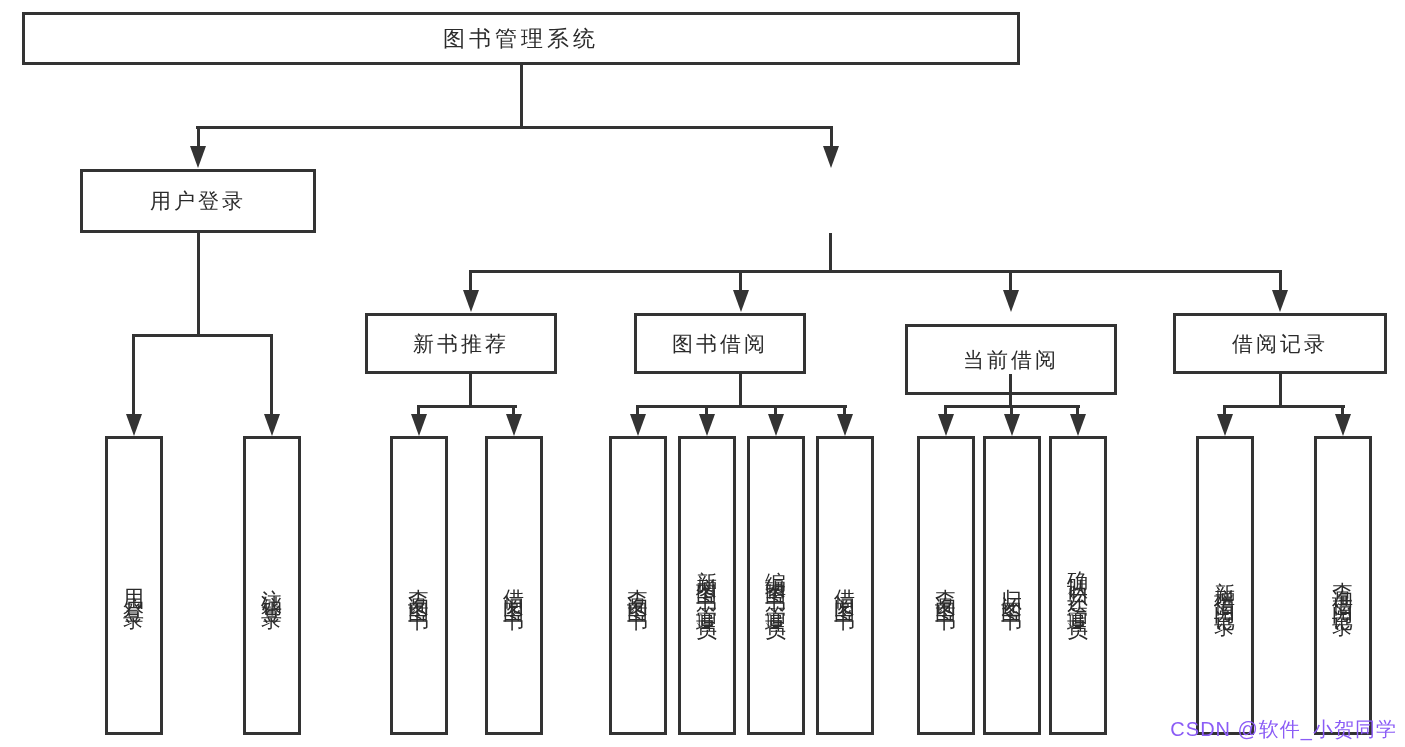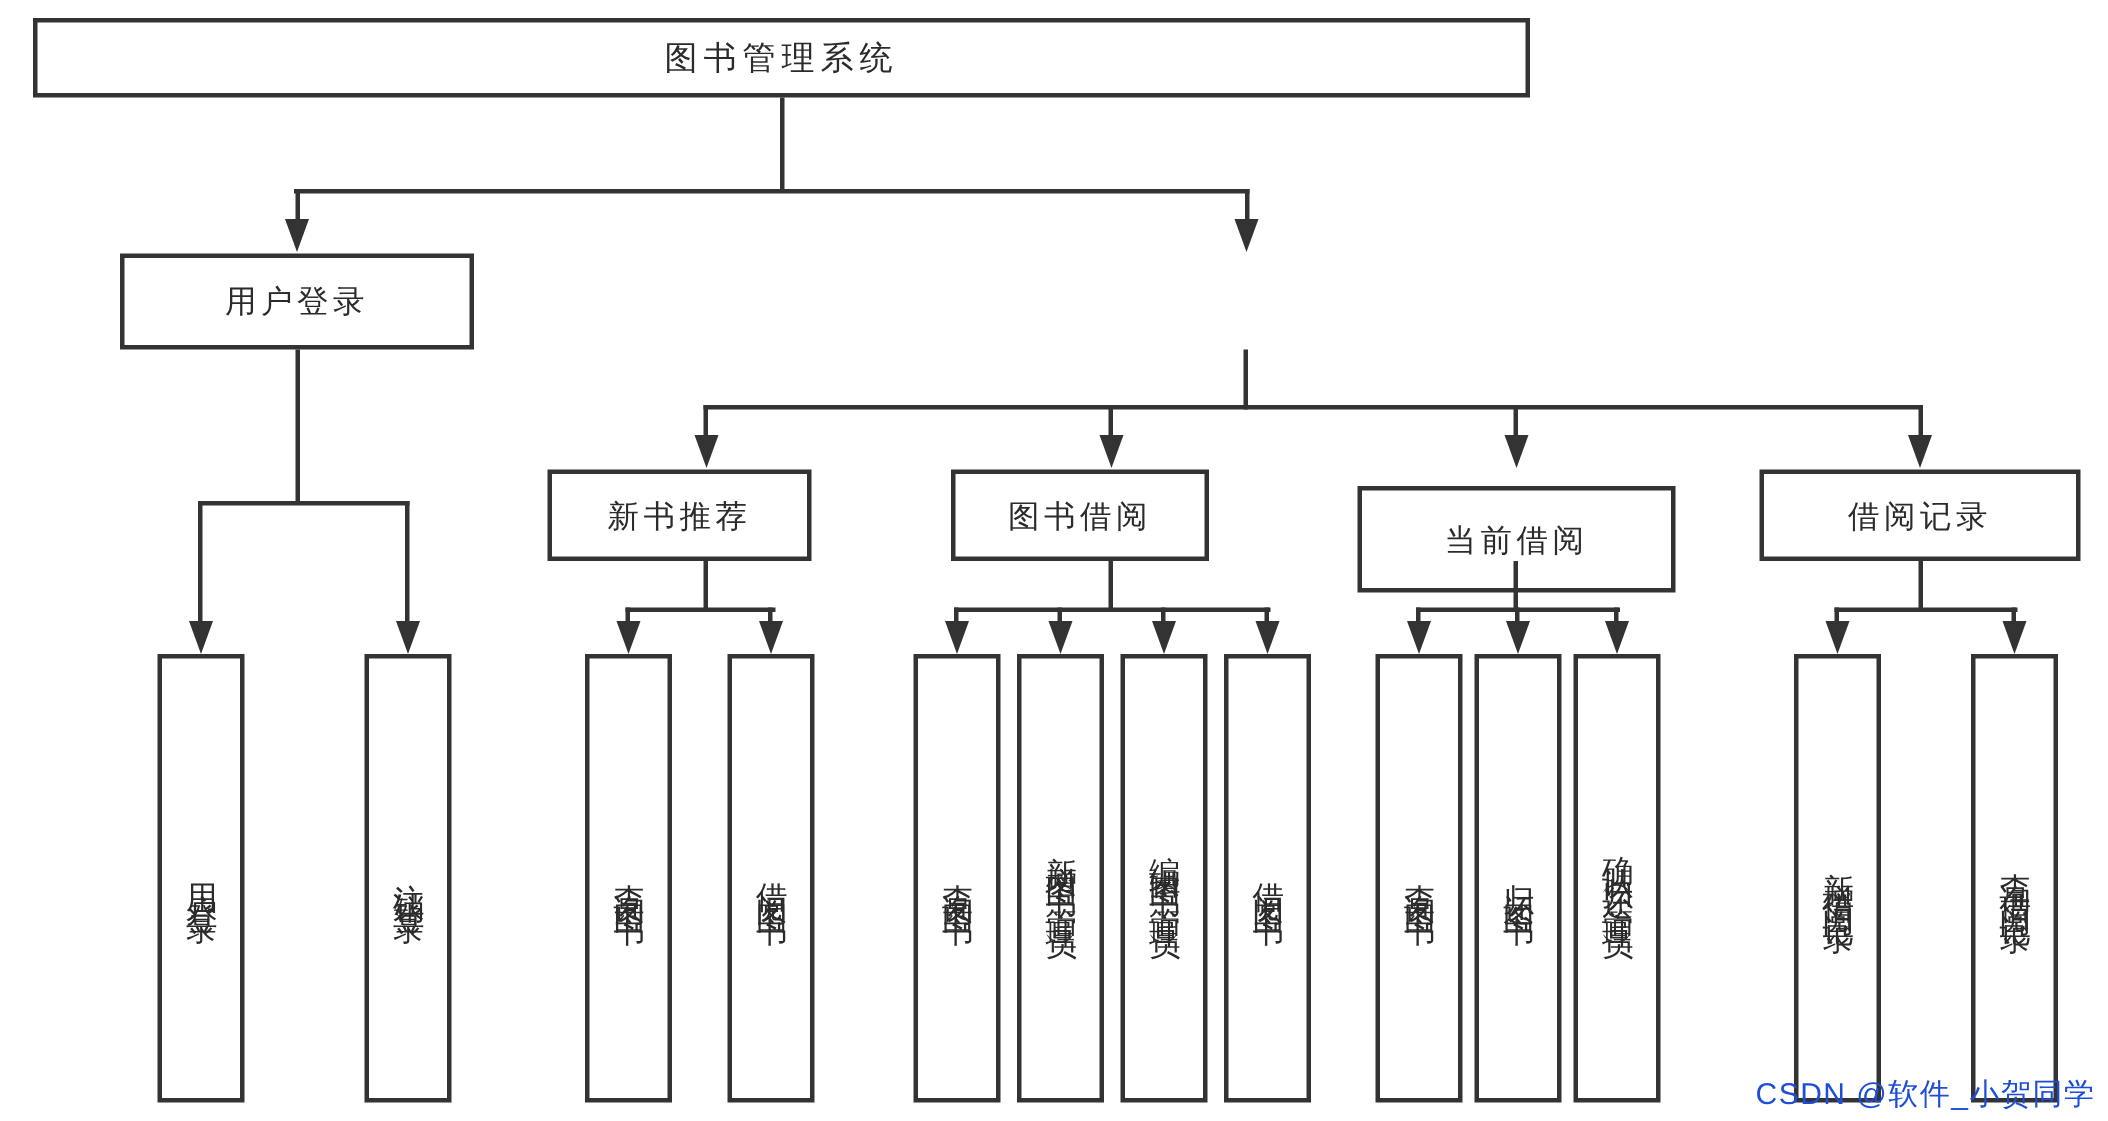--- a/index.html
+++ b/index.html
@@ -22,21 +22,21 @@
   
   .vl{position:absolute;width:3px;background:#333333;}
   .hl{position:absolute;height:3px;background:#333333;}
   .ar{
     position:absolute;width:0;height:0;
     border-left:8px solid transparent;border-right:8px solid transparent;
     border-top:22px solid #333333;
   }
   .watermark{
     position:absolute;right:8px;bottom:4px;z-index:5;
-    font-size:20px;letter-spacing:1px;color:#1d4ed8;white-space:nowrap;text-align:right;
+    font-size:20px;letter-spacing:1px;color:#8b5cf6;white-space:nowrap;text-align:right;
   }
 </style>
 </head>
 <body>
 
 <div class="stage">
 
   <div class="box hbox rootbox" style="left:22px;top:12px;width:998px;height:53px">
     <span>图书管理系统</span>
   </div>
@@ -63,21 +63,21 @@
   <i class="hl" style="left:469px;top:270px;width:813px"></i>
   <i class="vl" style="left:469px;top:270px;height:22px"></i>
   <i class="vl" style="left:739px;top:270px;height:22px"></i>
   <i class="vl" style="left:1009px;top:270px;height:22px"></i>
   <i class="vl" style="left:1279px;top:270px;height:22px"></i>
   <i class="ar" style="left:463px;top:290px"></i>
   <i class="ar" style="left:733px;top:290px"></i>
   <i class="ar" style="left:1003px;top:290px"></i>
   <i class="ar" style="left:1272px;top:290px"></i>
 
-  <div class="box hbox" style="left:365px;top:313px;width:176px;height:61px">
+  <div class="box hbox" style="left:365px;top:313px;width:192px;height:61px">
     <span>新书推荐</span>
   </div>
   <div class="box hbox" style="left:634px;top:313px;width:172px;height:61px">
     <span>图书借阅</span>
   </div>
   <div class="box hbox" style="left:905px;top:324px;width:212px;height:71px">
     <span>当前借阅</span>
   </div>
   <div class="box hbox" style="left:1173px;top:313px;width:214px;height:61px">
     <span>借阅记录</span>

